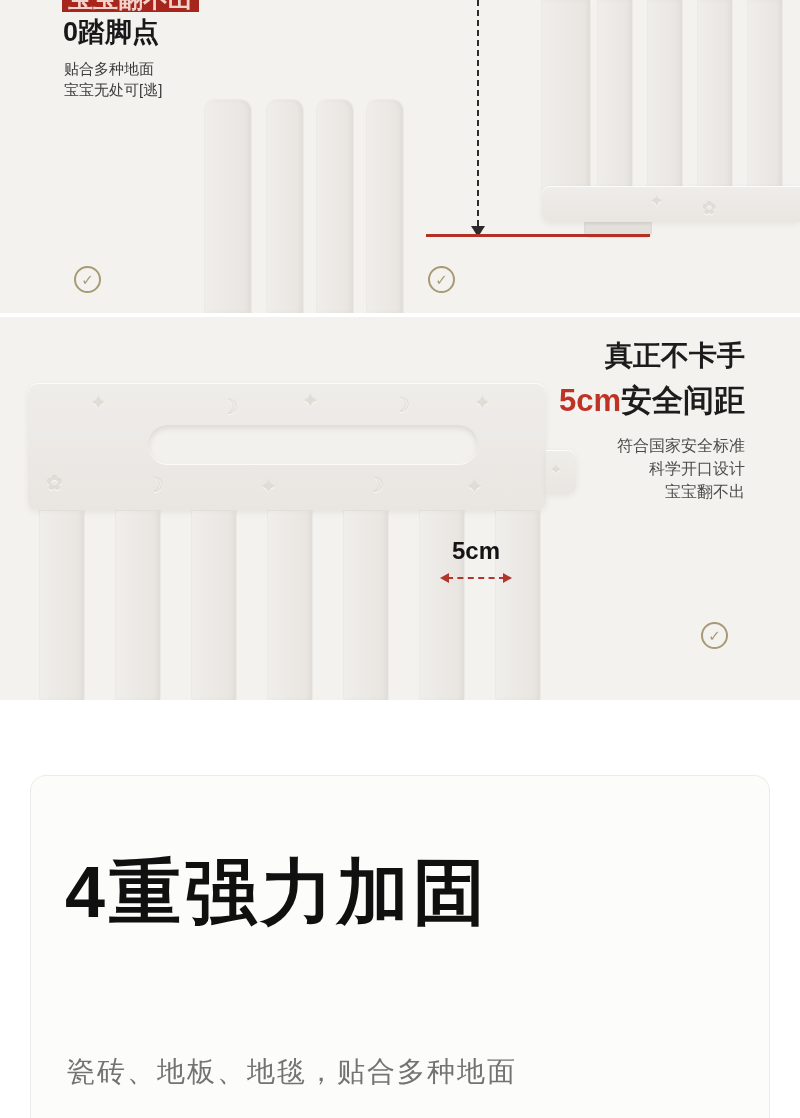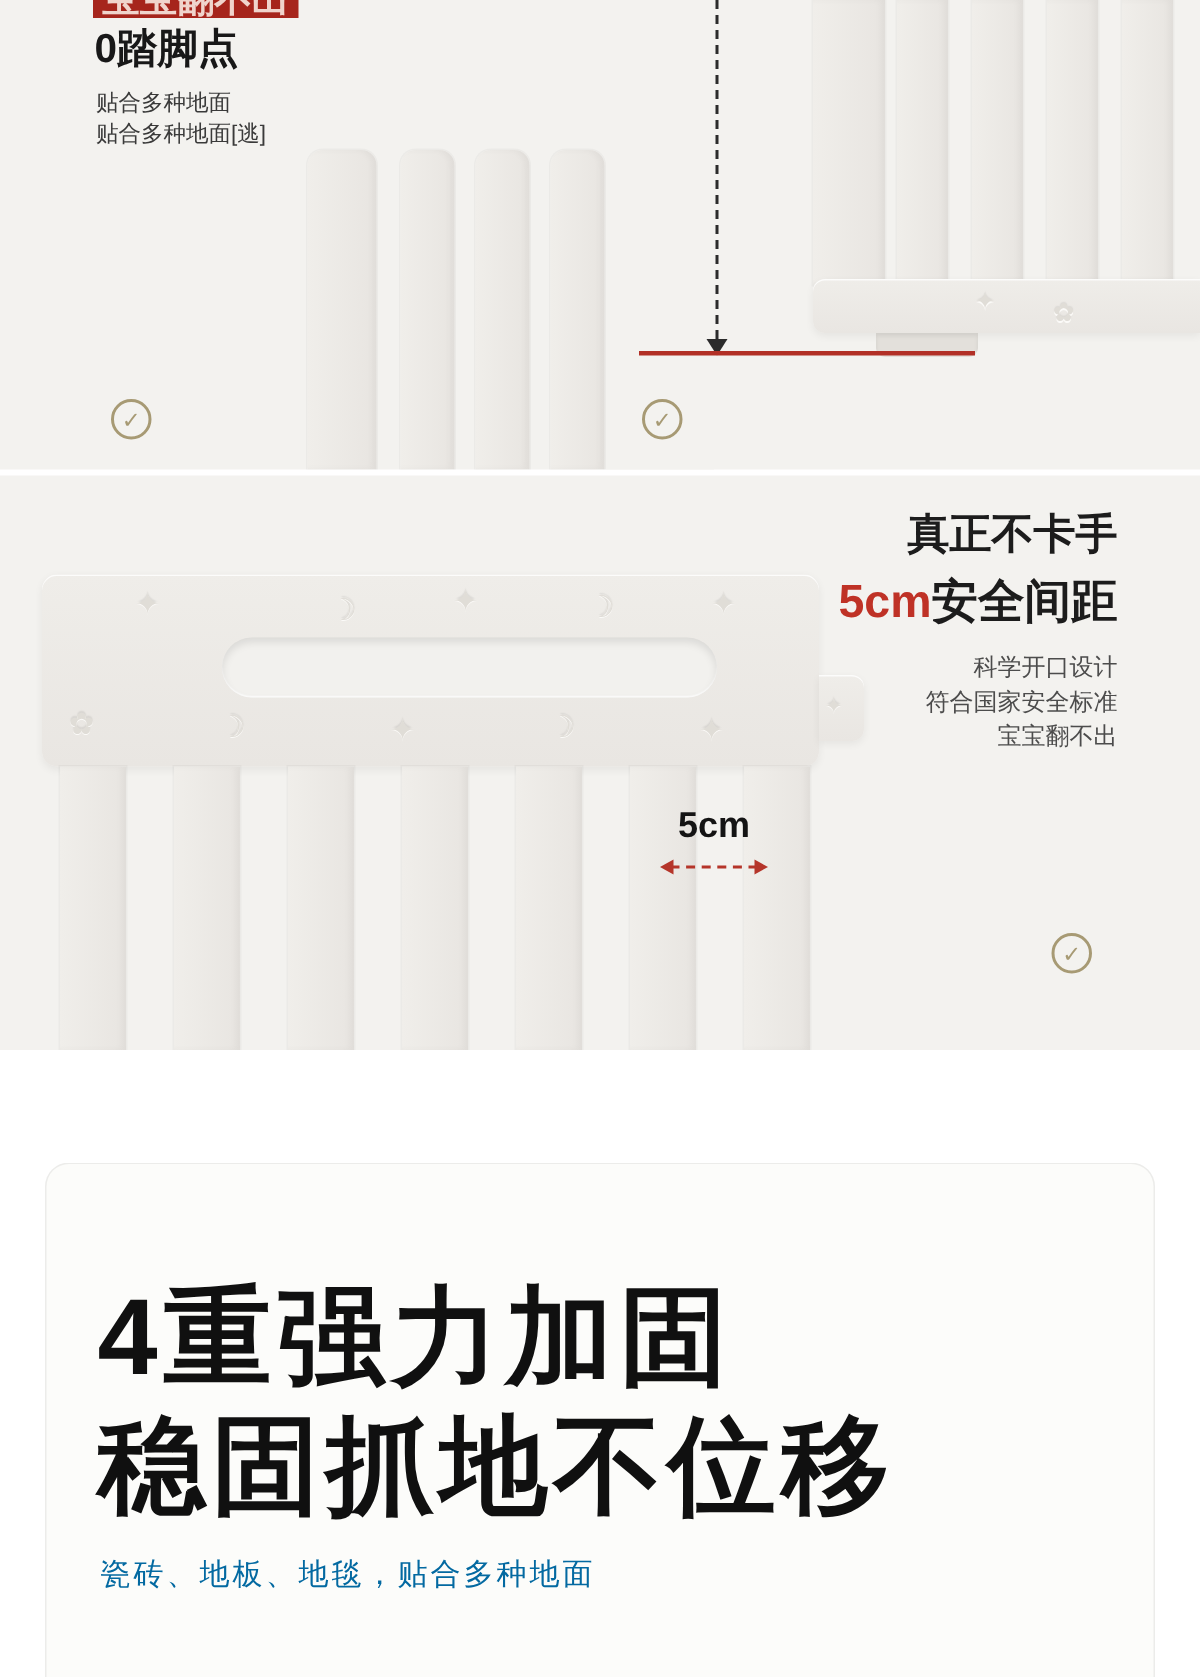--- a/index.html
+++ b/index.html
@@ -57,35 +57,35 @@
              border-bottom:5px solid transparent;border-right:9px solid #b5352a;}
   .m-arrow-r{position:absolute;right:0;top:1px;width:0;height:0;border-top:5px solid transparent;
              border-bottom:5px solid transparent;border-left:9px solid #b5352a;}
 
   
   .card{position:absolute;left:30px;top:775px;width:740px;height:343px;box-sizing:border-box;
         background:#fcfcfa;border:1px solid #ececea;border-bottom:none;border-radius:16px 16px 0 0;}
   .headline{position:absolute;left:34px;font-size:72px;font-weight:700;color:#101010;
             letter-spacing:4px;line-height:1;white-space:nowrap;}
   .hl1{top:80px;} .hl2{top:166px;}
-  .card-sub{position:absolute;left:36px;top:260px;font-size:20px;color:#0369a1;letter-spacing:2px;white-space:nowrap;}
+  .card-sub{position:absolute;left:36px;top:277px;font-size:28px;color:#737373;letter-spacing:2px;white-space:nowrap;}
 </style>
 </head>
 <body>
 
 <div class="page">
 
   <section class="panel panel-tl">
     <div class="tl-hl">
       <span class="tl-hl-text">宝宝翻不出</span>
     </div>
     <div class="tl-title">0踏脚点</div>
     <div class="tl-desc">
       <div>贴合多种地面</div>
-      <div>贴合多种地面[逃]</div>
+      <div>宝宝无处可[逃]</div>
     </div>
     <div style="position:absolute;left:205px;top:100px;width:200px;height:213px;">
       <div class="bar capsule" style="left:0;top:0;width:46px;height:213px;"></div>
       <div class="bar capsule" style="left:62px;top:0;width:36px;height:213px;"></div>
       <div class="bar capsule" style="left:112px;top:0;width:36px;height:213px;"></div>
       <div class="bar capsule" style="left:162px;top:0;width:36px;height:213px;"></div>
     </div>
     <div class="check" style="left:74px;top:266px;">✓</div>
   </section>
 
@@ -142,28 +142,27 @@
       <div class="m-line"></div>
       <div class="m-arrow-r"></div>
     </div>
 
     <div class="mid-text">
       <div class="mt-title">真正不卡手</div>
       <div class="mt-sub">
         <span class="red">5cm</span><span>安全间距</span>
       </div>
       <div class="mt-desc">
+        <div>符合国家安全标准</div>
         <div>科学开口设计</div>
-        <div>符合国家安全标准</div>
         <div>宝宝翻不出</div>
       </div>
     </div>
 
     <div class="check" style="left:701px;top:305px;">✓</div>
   </section>
 
   <section class="card">
     <div class="headline hl1">4重强力加固</div>
-    <div class="headline hl2">稳固抓地不位移</div>
     <div class="card-sub">瓷砖、地板、地毯，贴合多种地面</div>
   </section>
 
 </div>
 
 </body></html>

